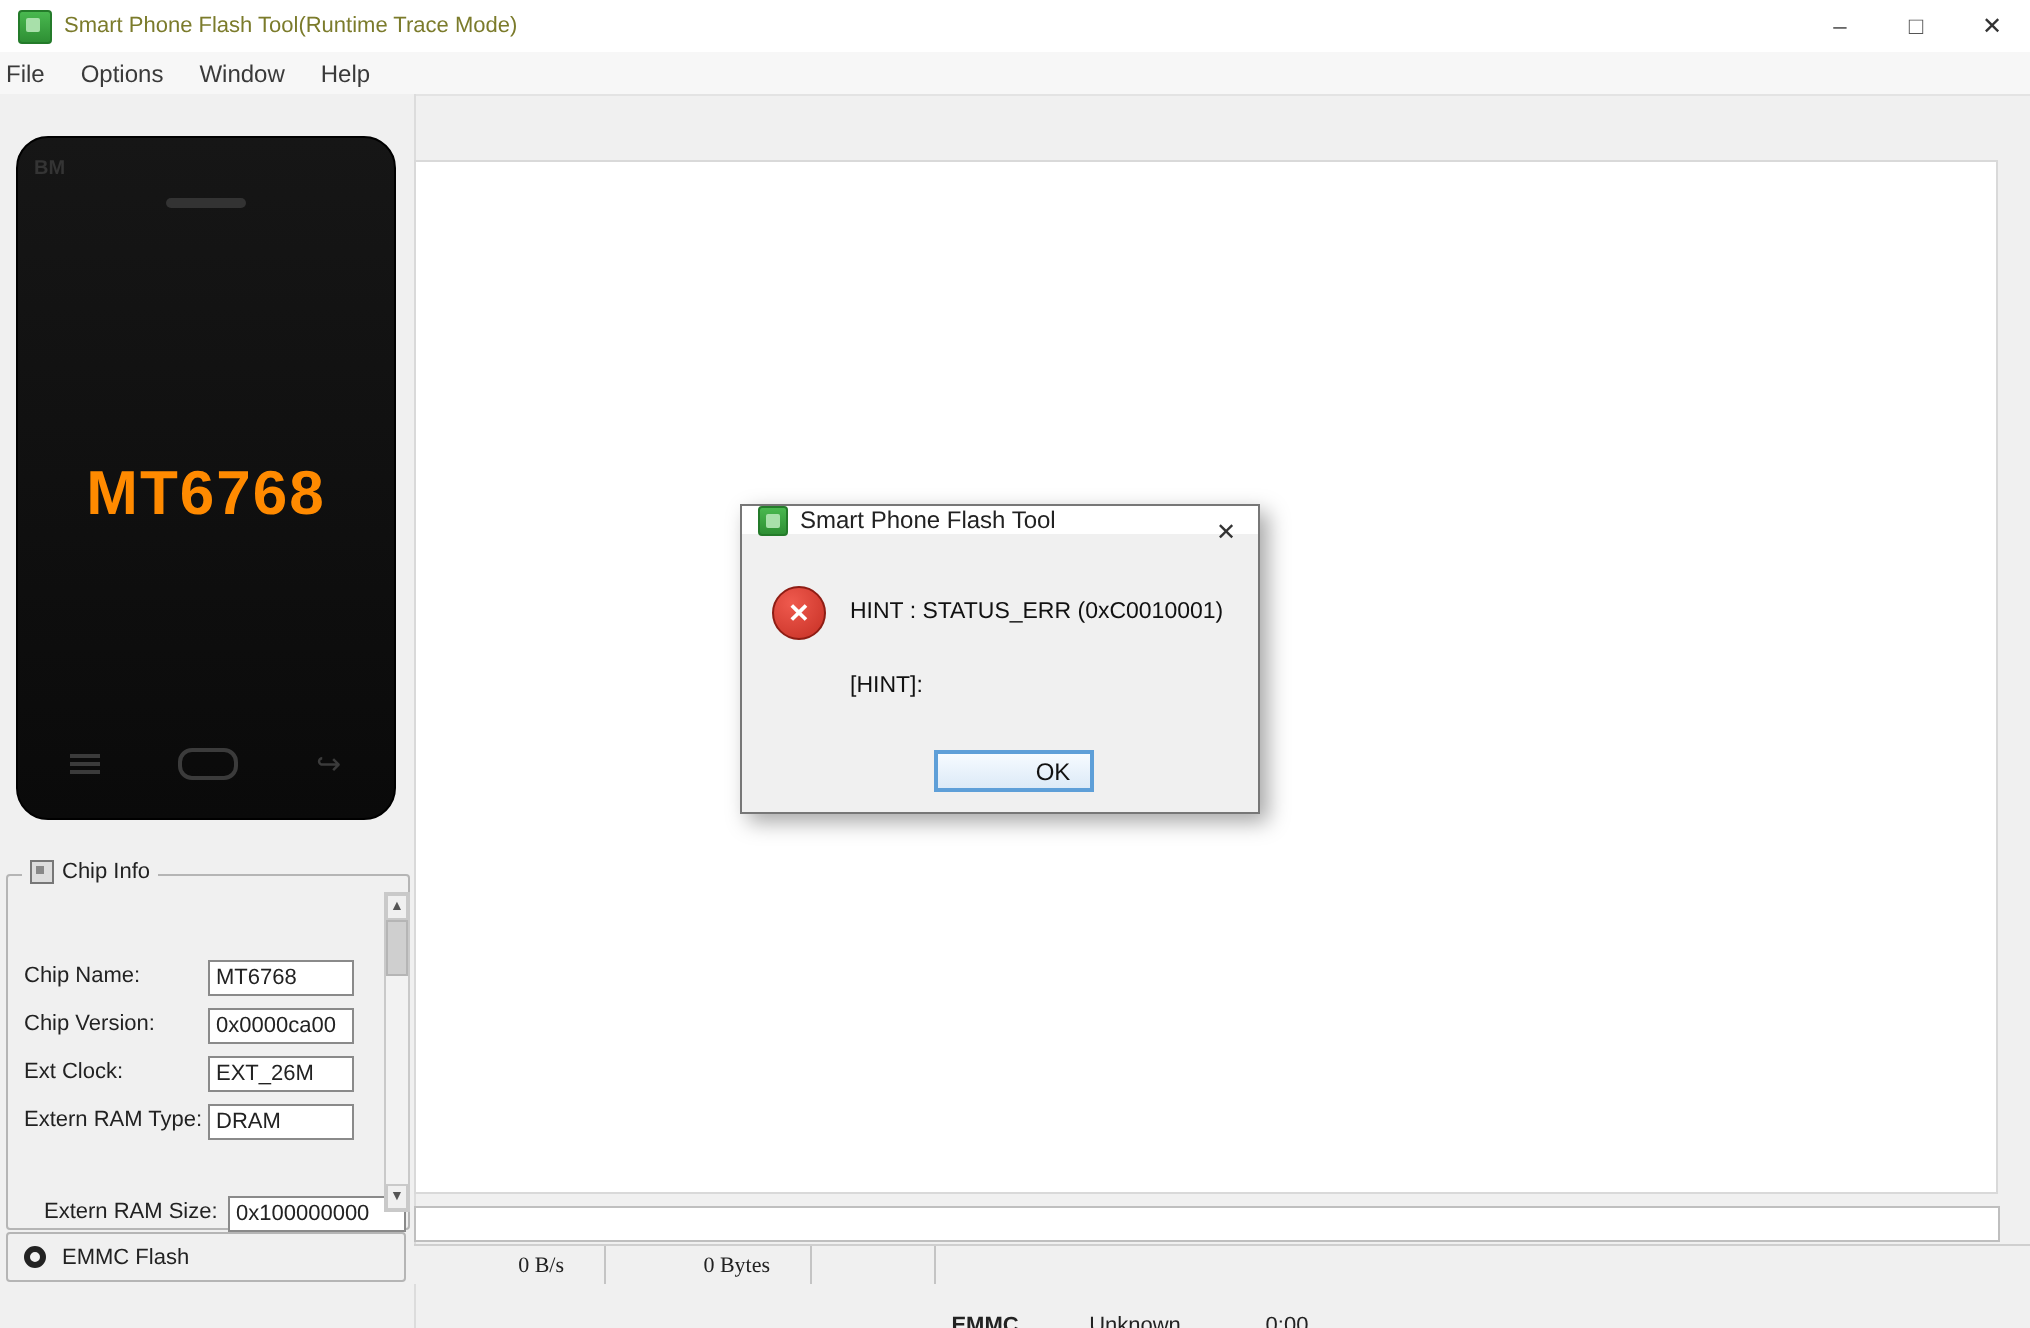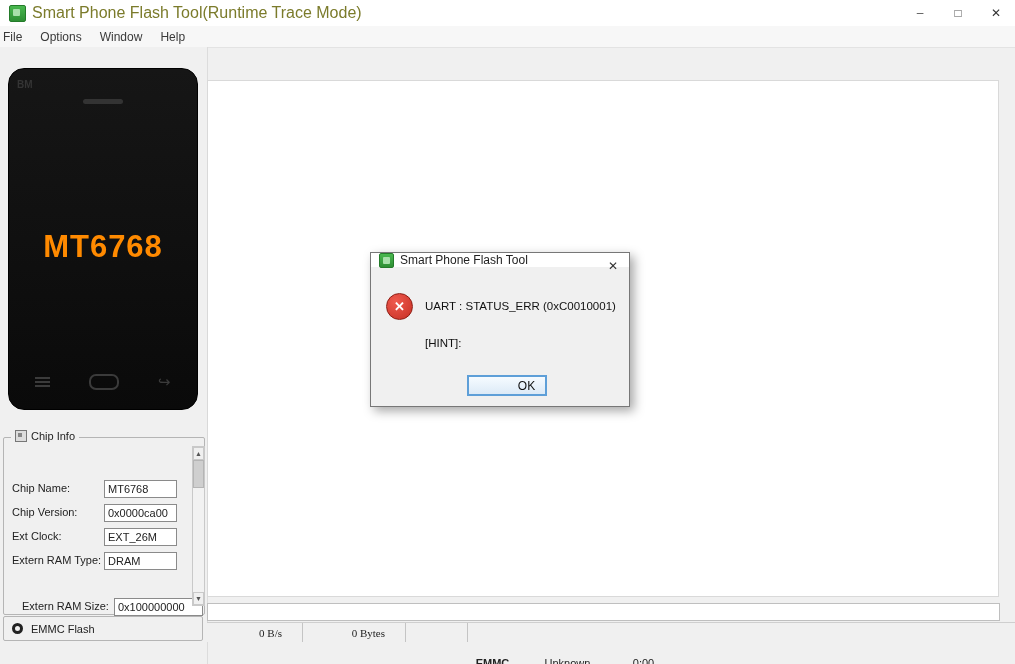--- a/index.html
+++ b/index.html
@@ -3,21 +3,21 @@
 <meta charset="utf-8">
 <style>
   html,body{margin:0;padding:0;}
   body{font-family:"Liberation Sans",sans-serif;font-size:12px;color:#222;background:#f0f0f0;}
   .app{position:relative;width:1015px;height:664px;background:#f0f0f0;overflow:hidden;}
 
   
   .titlebar{position:absolute;left:0;top:0;width:1015px;height:26px;background:#ffffff;border-bottom:1px solid #ececec;display:flex;align-items:center;}
   .app-icon{width:15px;height:15px;margin:0 6px 0 9px;background:linear-gradient(#49b84f,#2e8f34);border:1px solid #247b2a;border-radius:2px;position:relative;}
   .app-icon::after{content:"";position:absolute;left:3px;top:3px;width:7px;height:7px;background:#a8e0aa;border-radius:1px;}
-  .title-text{font-size:16px;color:#7b7b2b;}
+  .title-text{font-size:11px;color:#7b7b2b;}
   .win-btns{position:absolute;right:0;top:0;height:26px;display:flex;}
   .win-btn{width:38px;height:26px;display:flex;align-items:center;justify-content:center;color:#555;font-size:12px;}
   .win-btn.close{color:#333;}
 
   
   .menubar{position:absolute;left:0;top:26px;width:1015px;height:21px;background:#f7f7f7;border-bottom:1px solid #e3e3e3;display:flex;align-items:center;}
   .menu-item{padding:0 9px;color:#3a3a3a;font-size:12px;}
   .menu-item:first-child{padding-left:3px;}
 
   
@@ -383,18 +383,18 @@
     <div class="seg c" style="width:52px;">0:00</div>
   </div>
 
   <div class="dialog">
     <div class="dlg-title">
       <div class="app-icon"></div>
       <div class="dlg-title-text">Smart Phone Flash Tool</div>
       <div class="dlg-close">✕</div>
     </div>
     <div class="err-ico"></div>
-    <div class="dlg-error">UART : STATUS_ERR (0xC0010001)</div>
+    <div class="dlg-error">HINT : STATUS_ERR (0xC0010001)</div>
     <div class="dlg-hint">[HINT]:</div>
     <div class="ok-btn">OK</div>
   </div>
 
 </div>
 
 </body></html>

